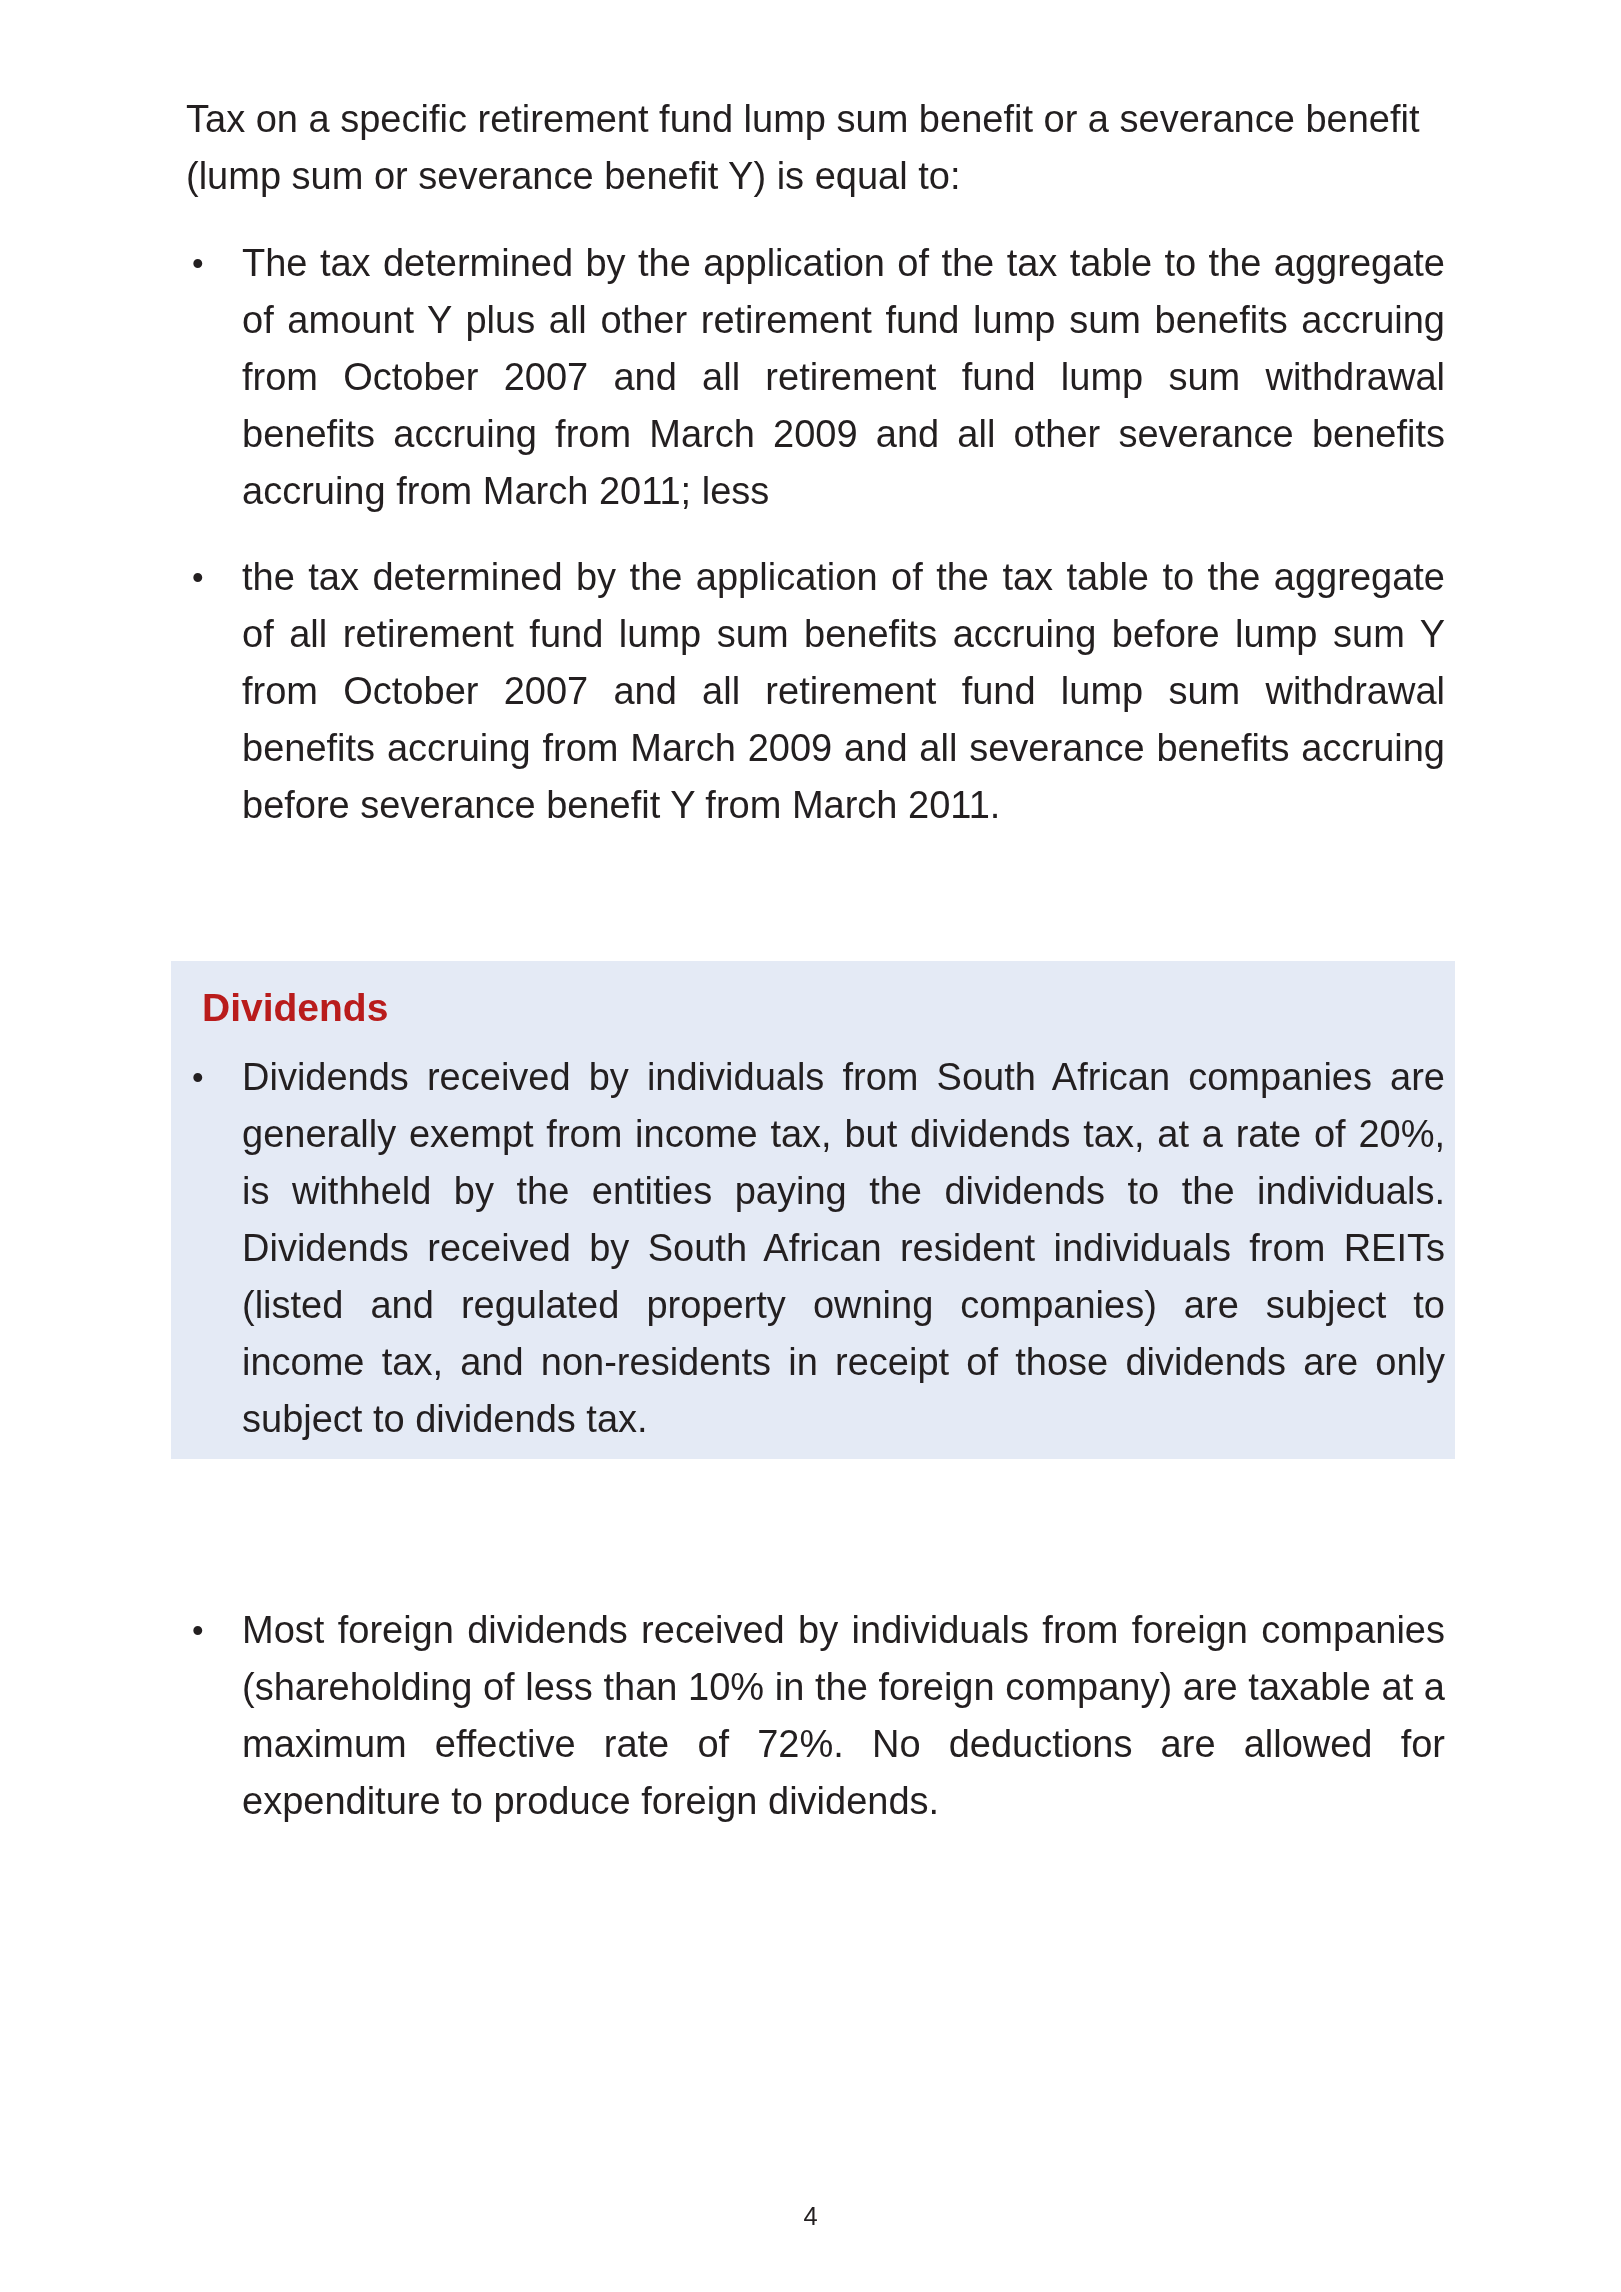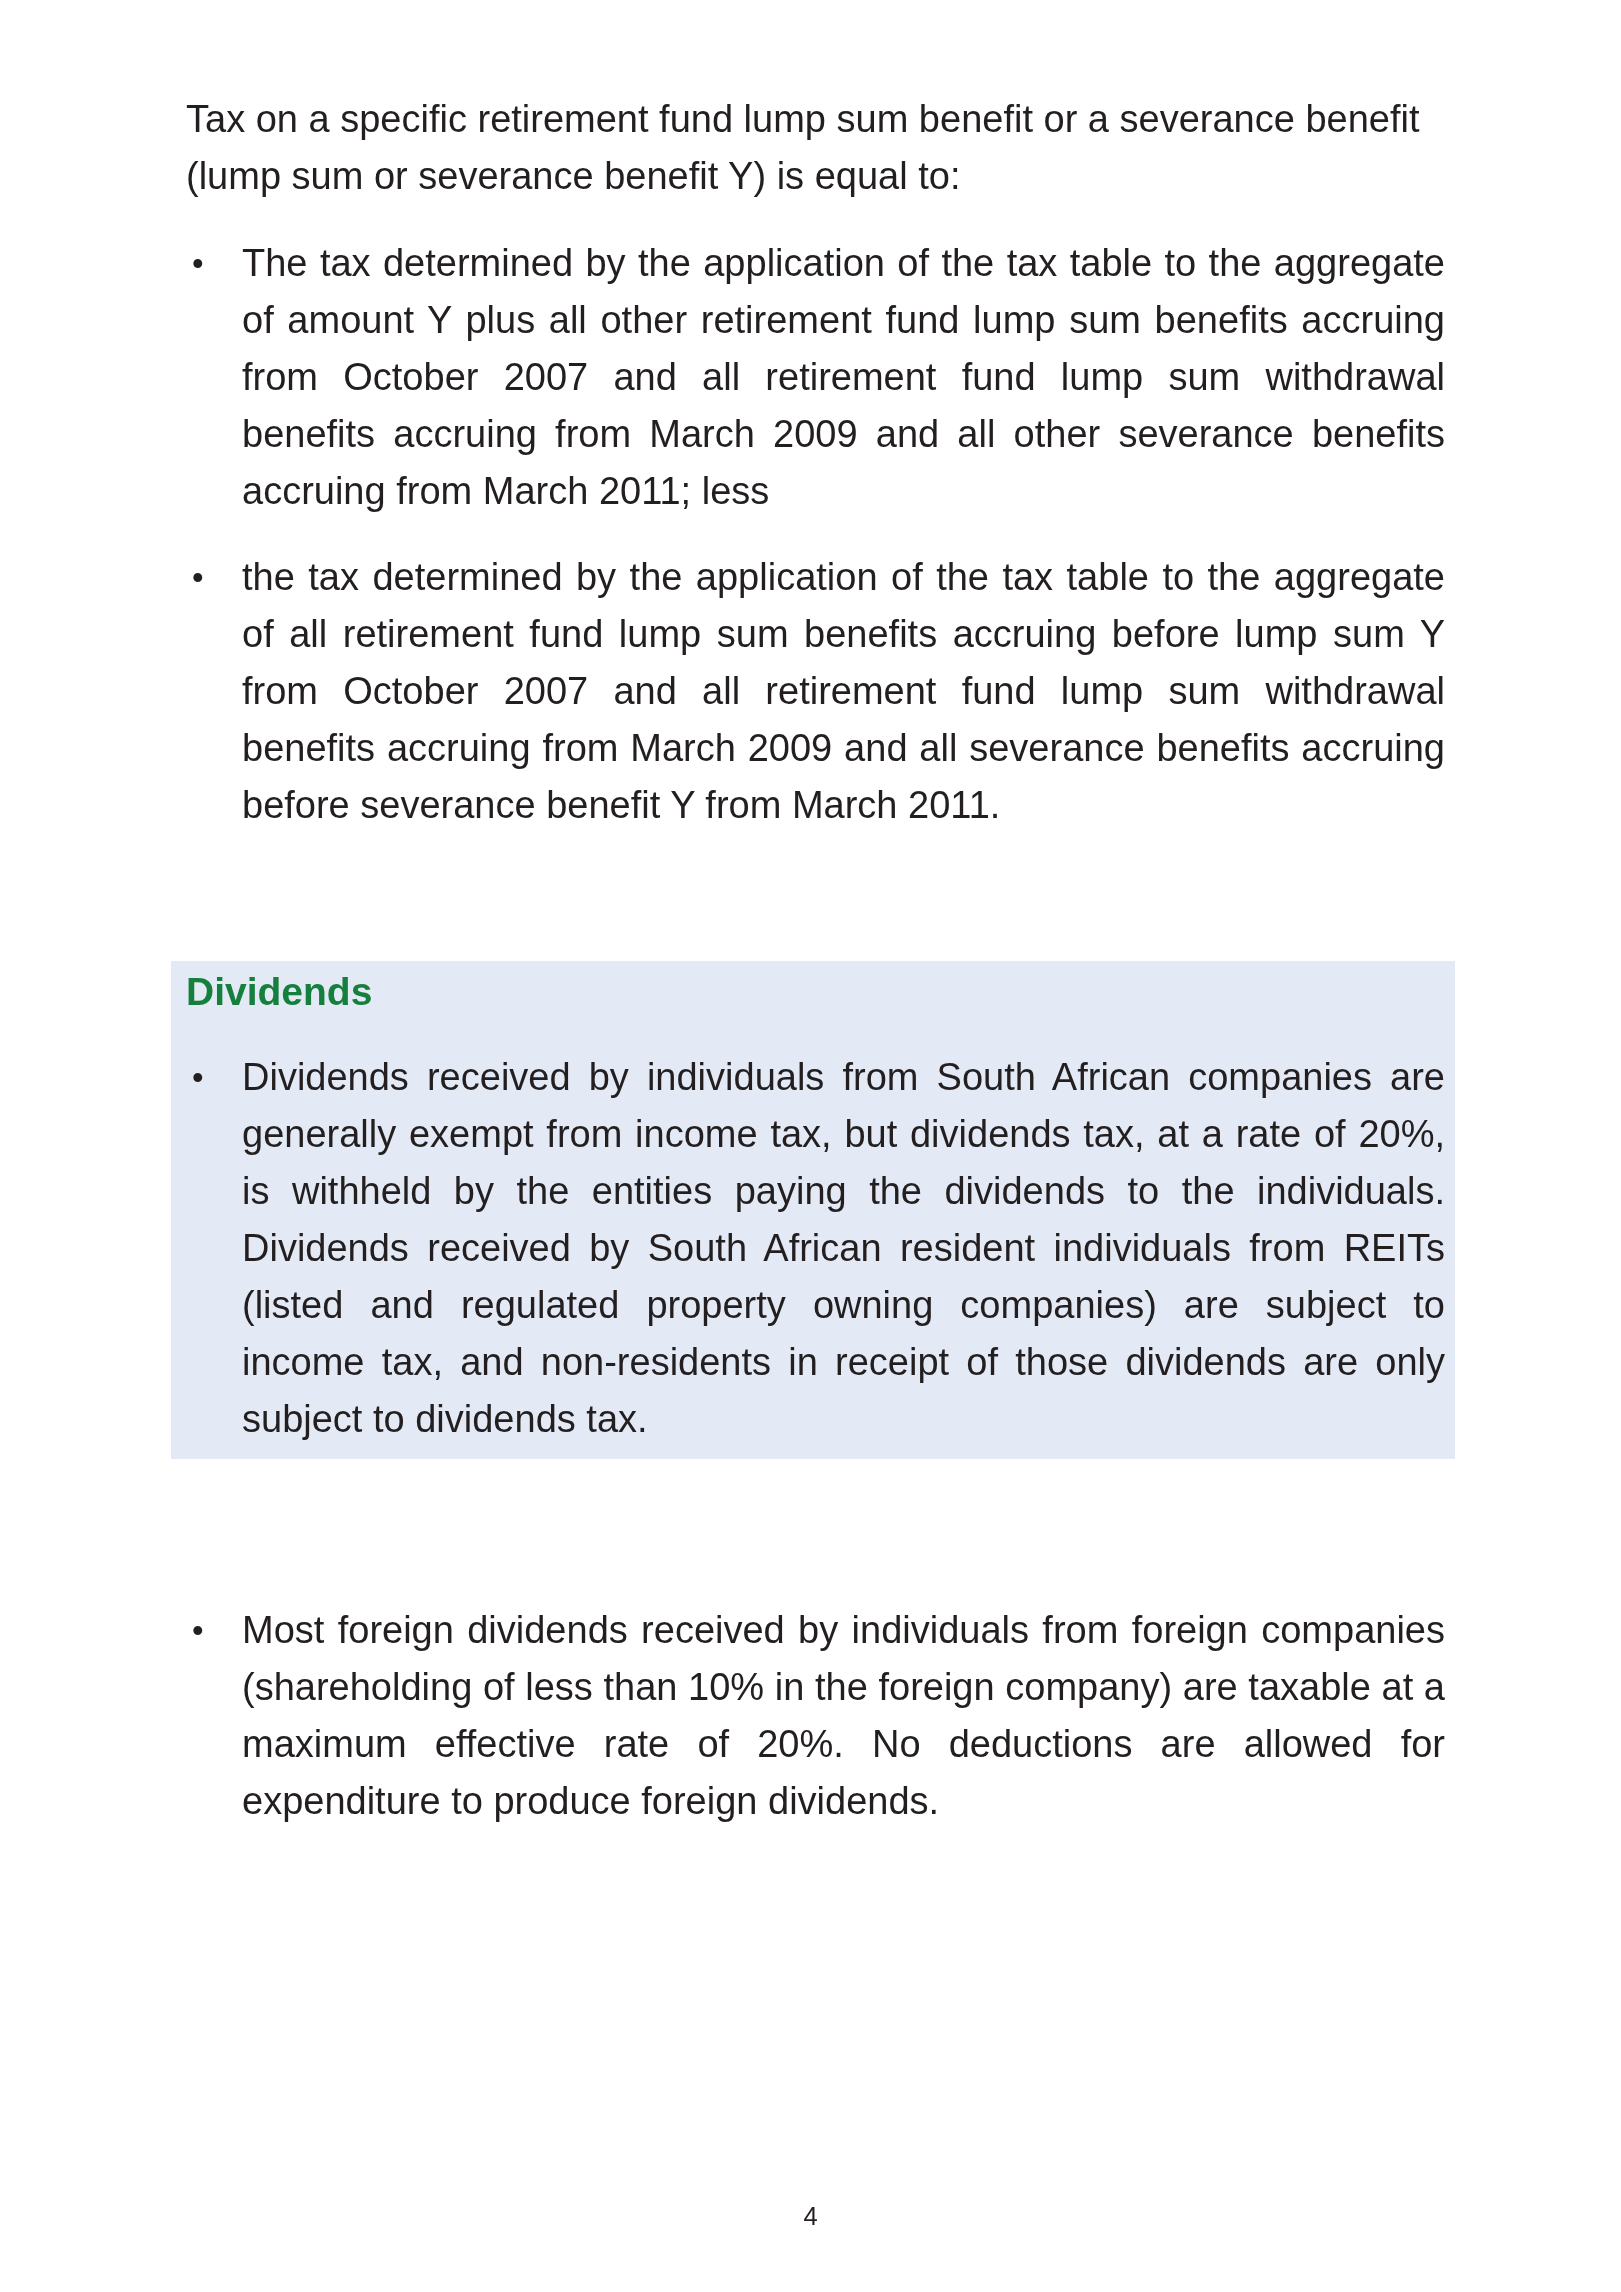--- a/index.html
+++ b/index.html
@@ -9,21 +9,21 @@
     .content { position: absolute; left: 186px; width: 1259px; }
     p, li { font-size: 38px; line-height: 57px; margin: 0; text-align: justify; }
     .intro { top: 91px; }
     .intro p { text-align: left; }
     ul { list-style: none; margin: 0; padding: 0; }
     li { position: relative; padding-left: 56px; }
     li .bullet { position: absolute; left: 5.9px; top: 0; font-size: 33px; }
     .list1 { top: 235px; }
     .list1 li { margin-bottom: 29px; }
     .shade { position: absolute; left: 171px; top: 961px; width: 1284px; height: 498px; background: #e4eaf5; }
-    .h { font-weight: bold; color: #15803d; font-size: 39px; line-height: 57px; margin: 0; text-align: left; }
+    .h { font-weight: bold; color: #b91c1c; font-size: 39px; line-height: 57px; margin: 16px; text-align: left; }
     .h-div { top: 963px; }
     .list2 { top: 1049px; }
     .h-fd { top: 1516px; }
     .list3 { top: 1602px; }
     .pagenum { position: absolute; top: 2202px; left: 0; width: 1621px; text-align: center; font-size: 25.5px; color: #231f20; }
   </style>
 </head>
 <body>
 
 <div class="page">
@@ -58,20 +58,20 @@
         <span>Dividends received by individuals from South African companies are generally exempt from income tax, but dividends tax, at a rate of 20%, is withheld by the entities paying the dividends to the individuals. Dividends received by South African resident individuals from REITs (listed and regulated property owning companies) are subject to income tax, and non-residents in receipt of those dividends are only subject to dividends tax.</span>
       </li>
     </ul>
   </div>
 
 
   <div class="content list3">
     <ul>
       <li>
         <span class="bullet">•</span>
-        <span>Most foreign dividends received by individuals from foreign companies (shareholding of less than 10% in the foreign company) are taxable at a maximum effective rate of 20%. No deductions are allowed for expenditure to produce foreign dividends.</span>
+        <span>Most foreign dividends received by individuals from foreign companies (shareholding of less than 10% in the foreign company) are taxable at a maximum effective rate of 72%. No deductions are allowed for expenditure to produce foreign dividends.</span>
       </li>
     </ul>
   </div>
 
   <div class="pagenum">4</div>
 </div>
 
 
 </body></html>

